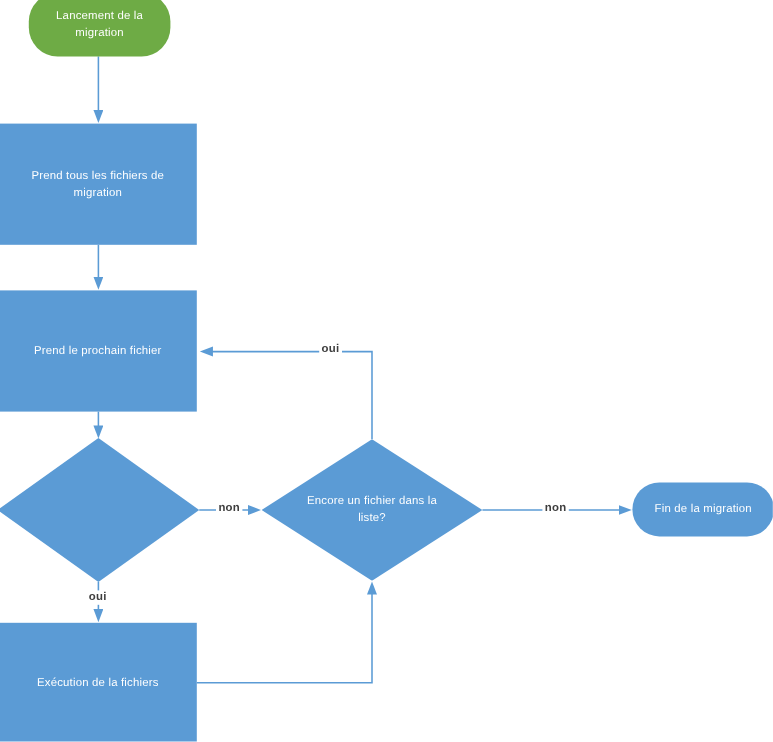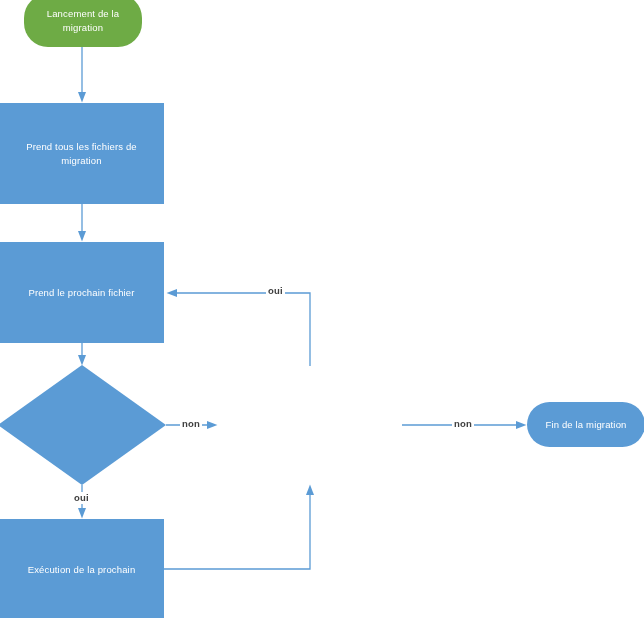--- a/index.html
+++ b/index.html
@@ -148,27 +148,34 @@
   <div class="node node-rect" style="left:-1px; top:242px; width:165px; height:101px;justify-content:center;">
     <span class="node-label">Prend le prochain fichier</span>
   </div>
 
   <div class="diamond" style="left:-2px; top:365px; width:168px; height:120px;">
     <svg class="shape" viewBox="0 0 168 120" preserveAspectRatio="none">
       <polygon points="84,0 168,60 84,120 0,60" fill="#5B9BD5"></polygon>
     </svg>
   </div>
 
+  <div class="diamond" style="left:218px; top:366px; width:184px; height:118px;">
+    <svg class="shape" viewBox="0 0 184 118" preserveAspectRatio="none">
+      <polygon points="92,0 184,59 92,118 0,59" fill="#5B9BD5"></polygon>
+    </svg>
+    <span class="diamond-label">Encore un fichier dans la
+liste?</span>
+  </div>
 
   <div class="node node-end" style="left:527px; top:402px; width:118px; height:45px;">
     <span class="node-label">Fin de la migration</span>
   </div>
 
   <div class="node node-rect" style="left:-1px; top:519px; width:165px; height:101px;">
-    <span class="node-label">Exécution de la prochain</span>
+    <span class="node-label">Exécution de la fichiers</span>
   </div>
 
   <span class="edge-label" style="left:266px; top:285px;">oui</span>
 
   <span class="edge-label" style="left:180px; top:418px;">non</span>
 
   <span class="edge-label" style="left:452px; top:418px;">non</span>
 
   <span class="edge-label" style="left:72px; top:492px;">oui</span>
 

